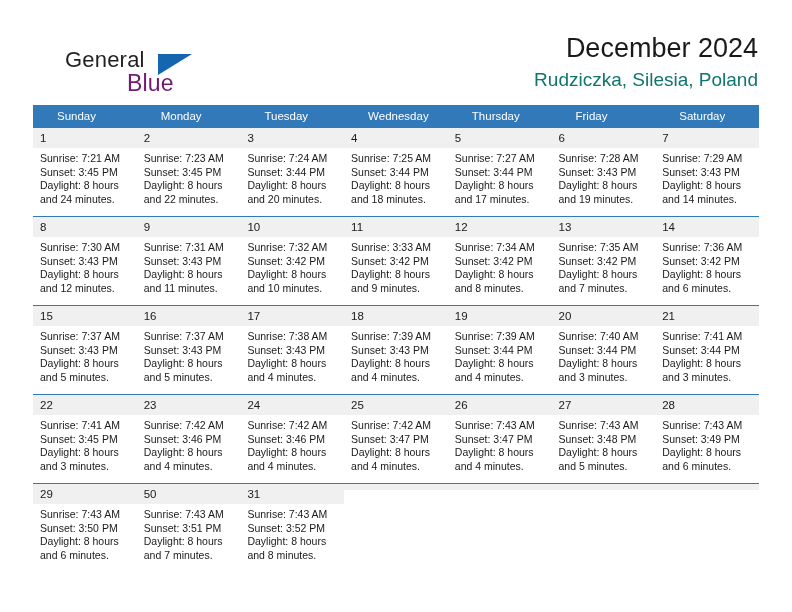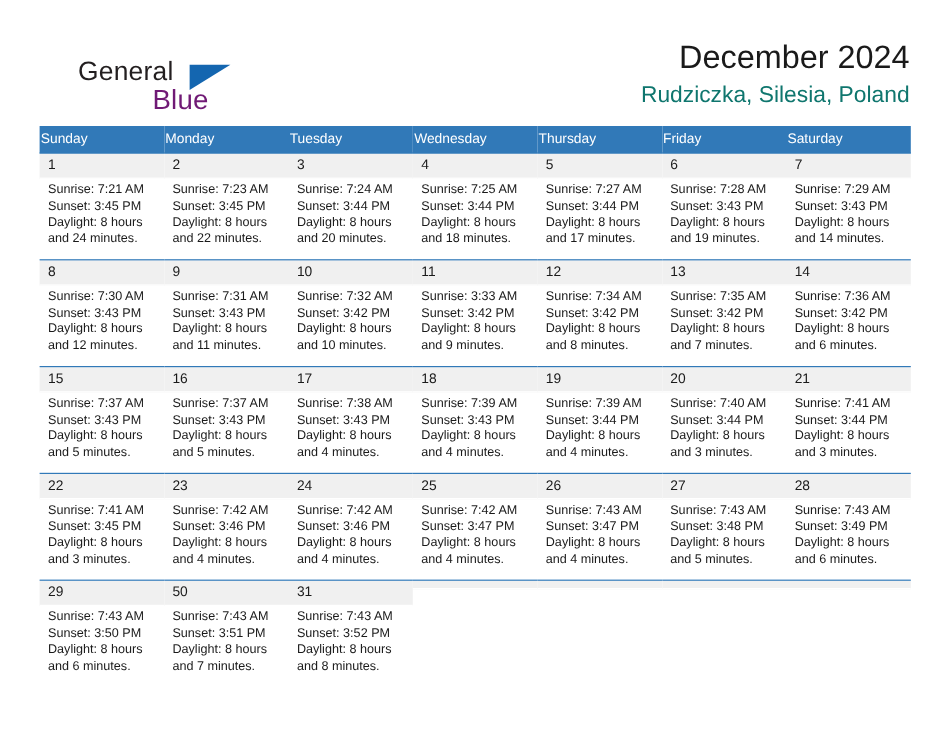--- a/index.html
+++ b/index.html
@@ -99,21 +99,21 @@
     width: 726px;
   }
   table.cal col { width: 103.71px; }
 
   thead th {
     background: #3179b8;
     color: #ffffff;
     font-size: 11.5px;
     font-weight: normal;
     text-align: left;
-    padding: 5px 0 5px 1px;
+    padding: 5px 0 5px 24px;
     height: 19px;
     box-sizing: border-box;
     border: none;
   }
 
   td.day {
     vertical-align: top;
     padding: 0;
     border: none;
     border-top: 1px solid #3179b8;

